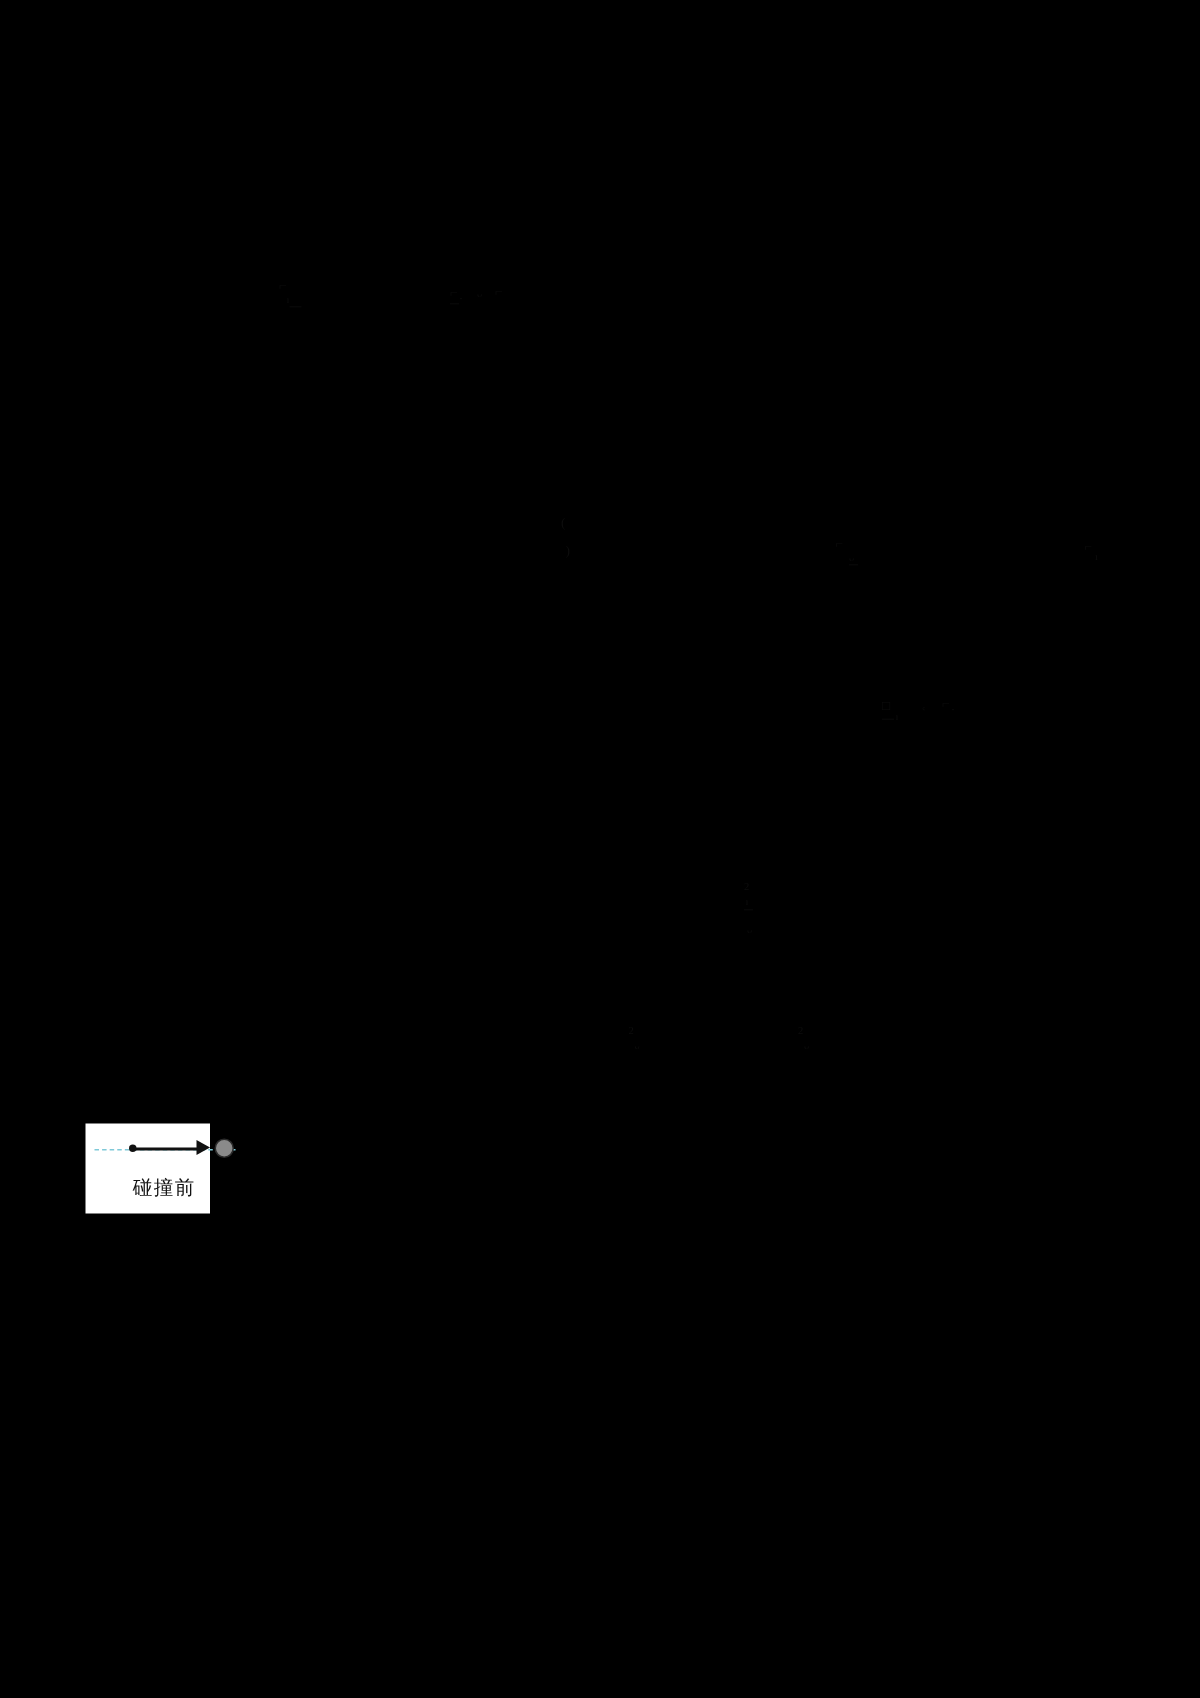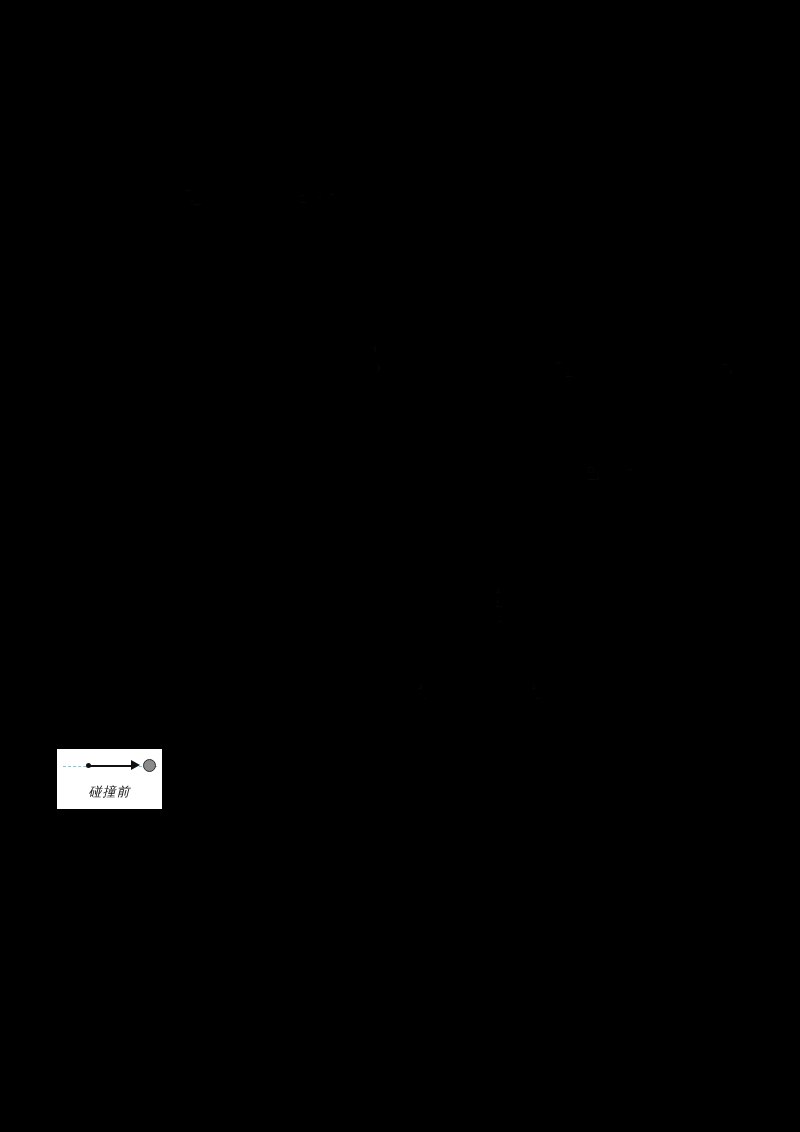--- a/index.html
+++ b/index.html
@@ -30,25 +30,24 @@
   .rule {
     position: absolute;
     background: #070707;
   }
 
   
   .callout {
     position: absolute;
     left: 57px;
     top: 749px;
-    width: 105px;
+    width: 83px;
     height: 60px;
     background: #ffffff;
     box-sizing: border-box;
-    font-style: italic;
   }
   .callout .track {
     position: absolute;
     left: 6px;
     top: 17px;
     width: 94px;
     height: 0;
     border-top: 1px dashed #7fc9d8;
   }
   .callout .arrow-line {

